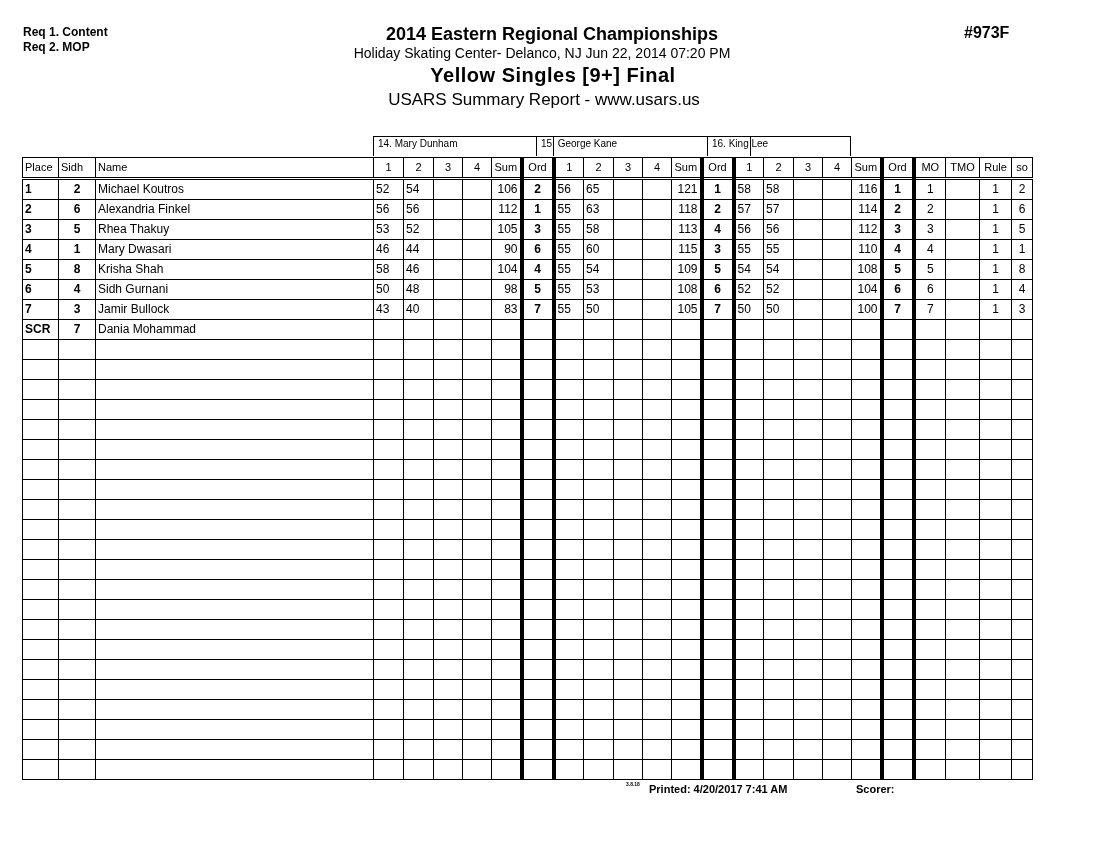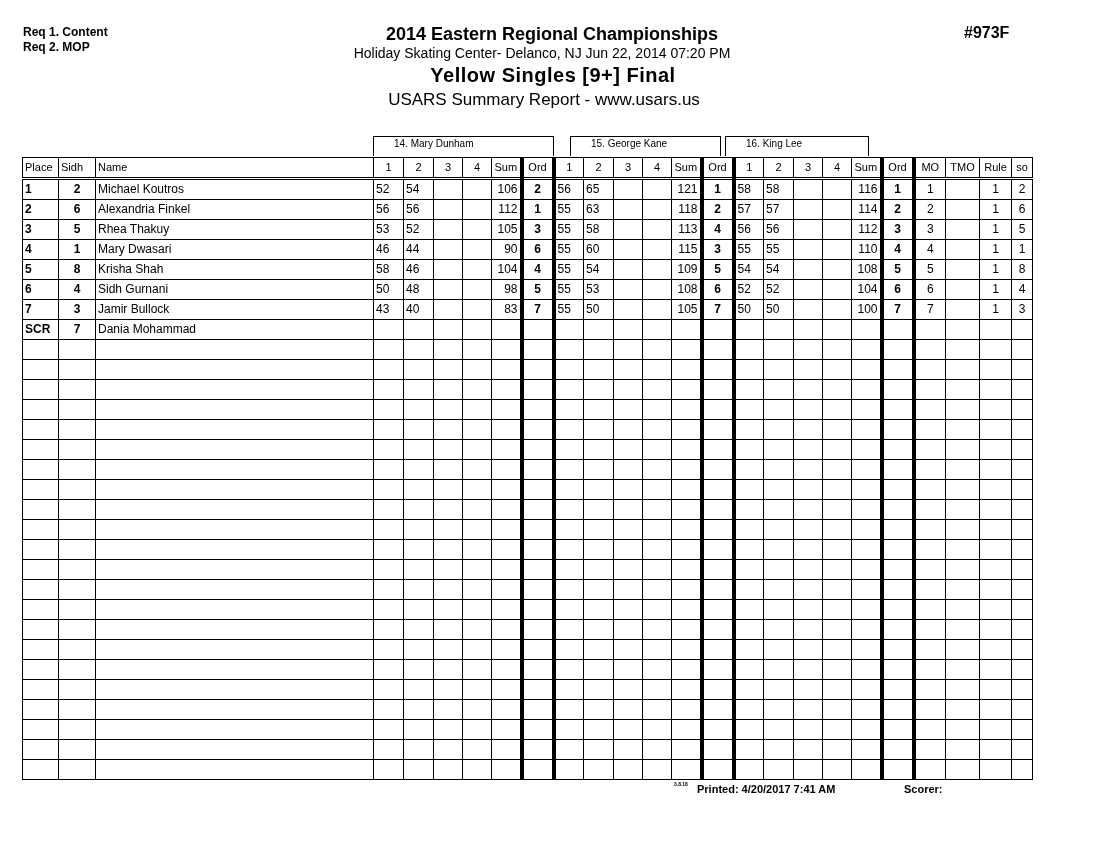--- a/index.html
+++ b/index.html
@@ -4,49 +4,49 @@
 <style>
   html,body{margin:0;padding:0;background:#fff;}
   body{width:1100px;height:850px;position:relative;overflow:hidden;font-family:"Liberation Sans",sans-serif;color:#000;}
   .req{position:absolute;left:23px;font-size:12px;font-weight:bold;line-height:14px;text-align:right;}
   .title{position:absolute;left:0;width:1100px;text-align:center;}
   #t1{top:24px;font-size:18px;font-weight:bold;left:2px;}
   #t2{top:45px;font-size:14px;left:-8px;}
   #t3{top:64px;font-size:20px;font-weight:bold;letter-spacing:0.5px;left:3px;}
   #t4{top:90px;font-size:17px;left:-6px;}
   #code{position:absolute;left:964px;top:24px;font-size:16px;font-weight:bold;}
-  .judgebox{position:absolute;top:136px;height:20px;border:1px solid #000;border-bottom:none;font-size:10px;line-height:13px;padding-left:20px;box-sizing:border-box;}
+  .judgebox{position:absolute;top:136px;height:20px;border:1px solid #000;border-bottom:none;font-size:10px;line-height:13px;padding-left:4px;box-sizing:border-box;}
   table.grid{position:absolute;left:22px;top:157px;border-collapse:collapse;table-layout:fixed;}
   table.grid td{border:1px solid #000;height:19px;padding:0 2px;font-size:12px;line-height:19px;white-space:nowrap;overflow:hidden;}
   table.grid tr.hdr td{font-size:11px;border-bottom:3px double #000;}
   td.c{text-align:center;}
   td.r{text-align:right;}
   td.b{font-weight:bold;}
   td.thickL{border-left:4px solid #000 !important;}
   td.nm{font-weight:normal;font-size:12.5px;}
-  .footer{position:absolute;top:783px;font-size:11px;font-weight:bold;margin-left:48px;}
+  .footer{position:absolute;top:783px;font-size:11px;font-weight:bold;}
   #ver{left:626px;top:781px;font-size:5px;}
   #printed{left:649px;}
   #scorer{left:856px;}
 </style>
 </head>
 <body>
 
 <div class="req" style="top:25px">Req  1.  Content</div>
 <div class="req" style="top:40px">Req  2.  MOP</div>
 
 <div class="title" id="t1">2014 Eastern Regional Championships</div>
 <div class="title" id="t2">Holiday Skating Center- Delanco, NJ  Jun 22, 2014  07:20 PM</div>
 <div class="title" id="t3">Yellow Singles [9+] Final</div>
 <div class="title" id="t4">USARS Summary Report - www.usars.us</div>
 <div id="code">#973F</div>
 
 <div class="judgebox" style="left:373px;width:181px">14.  Mary Dunham</div>
-<div class="judgebox" style="left:570px;width:151px">15.  George Kane</div>
-<div class="judgebox" style="left:725px;width:144px">16.  King Lee</div>
+<div class="judgebox" style="left:536px;width:215px">15.  George Kane</div>
+<div class="judgebox" style="left:707px;width:144px">16.  King Lee</div>
 
 <table class="grid" id="grid">
   <colgroup>
     <col style="width:36px">
       <col style="width:37px">
       <col style="width:278px">
     <col style="width:30px">
       <col style="width:30px">
       <col style="width:29px">
       <col style="width:29px">

